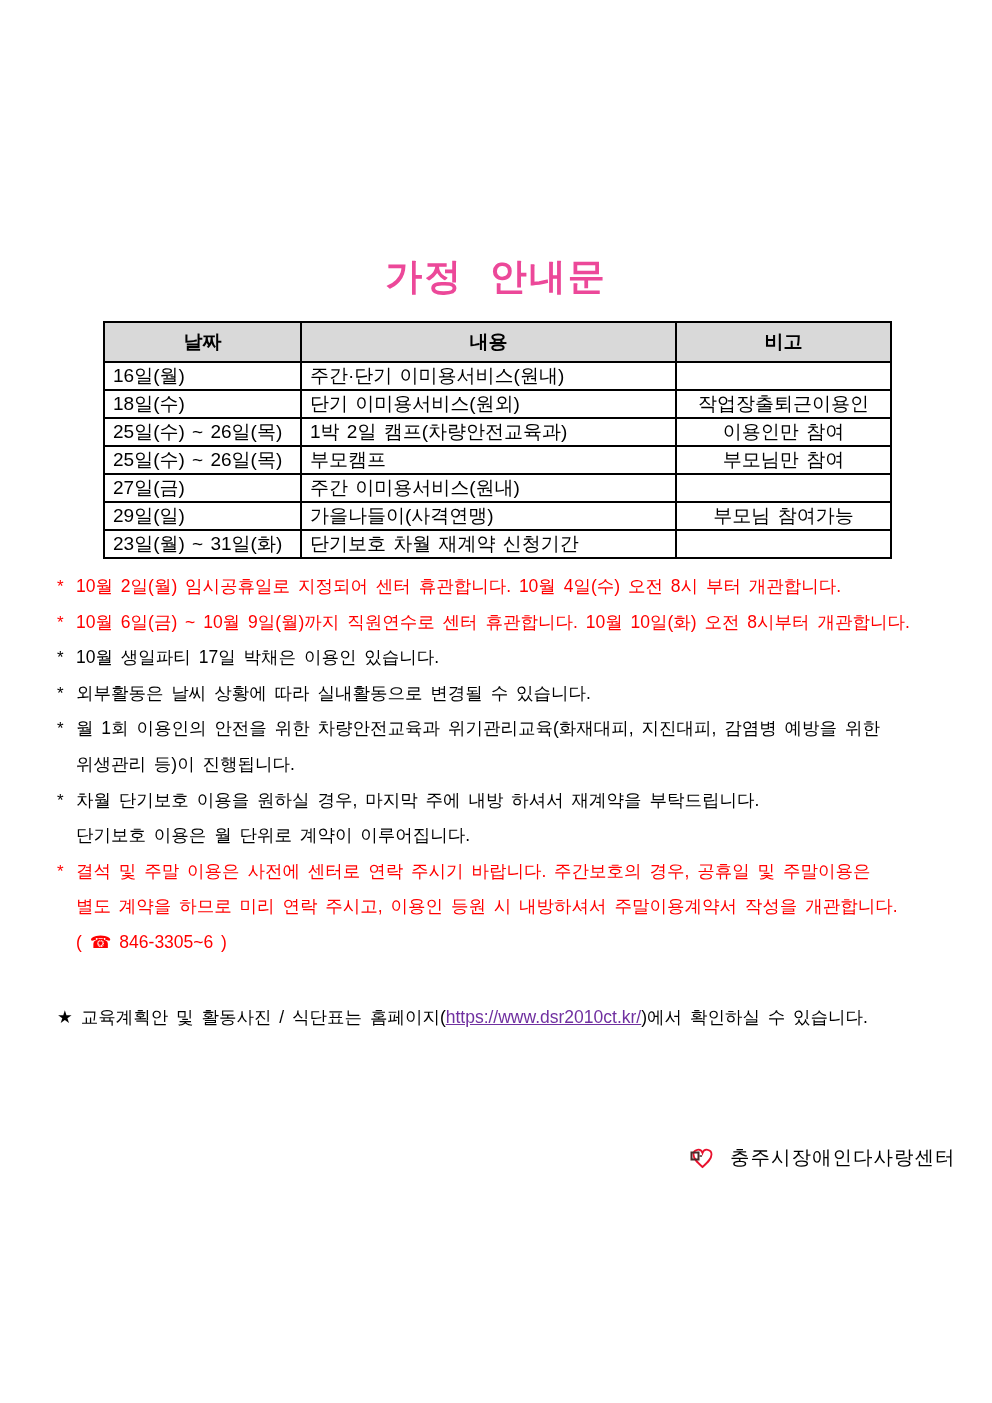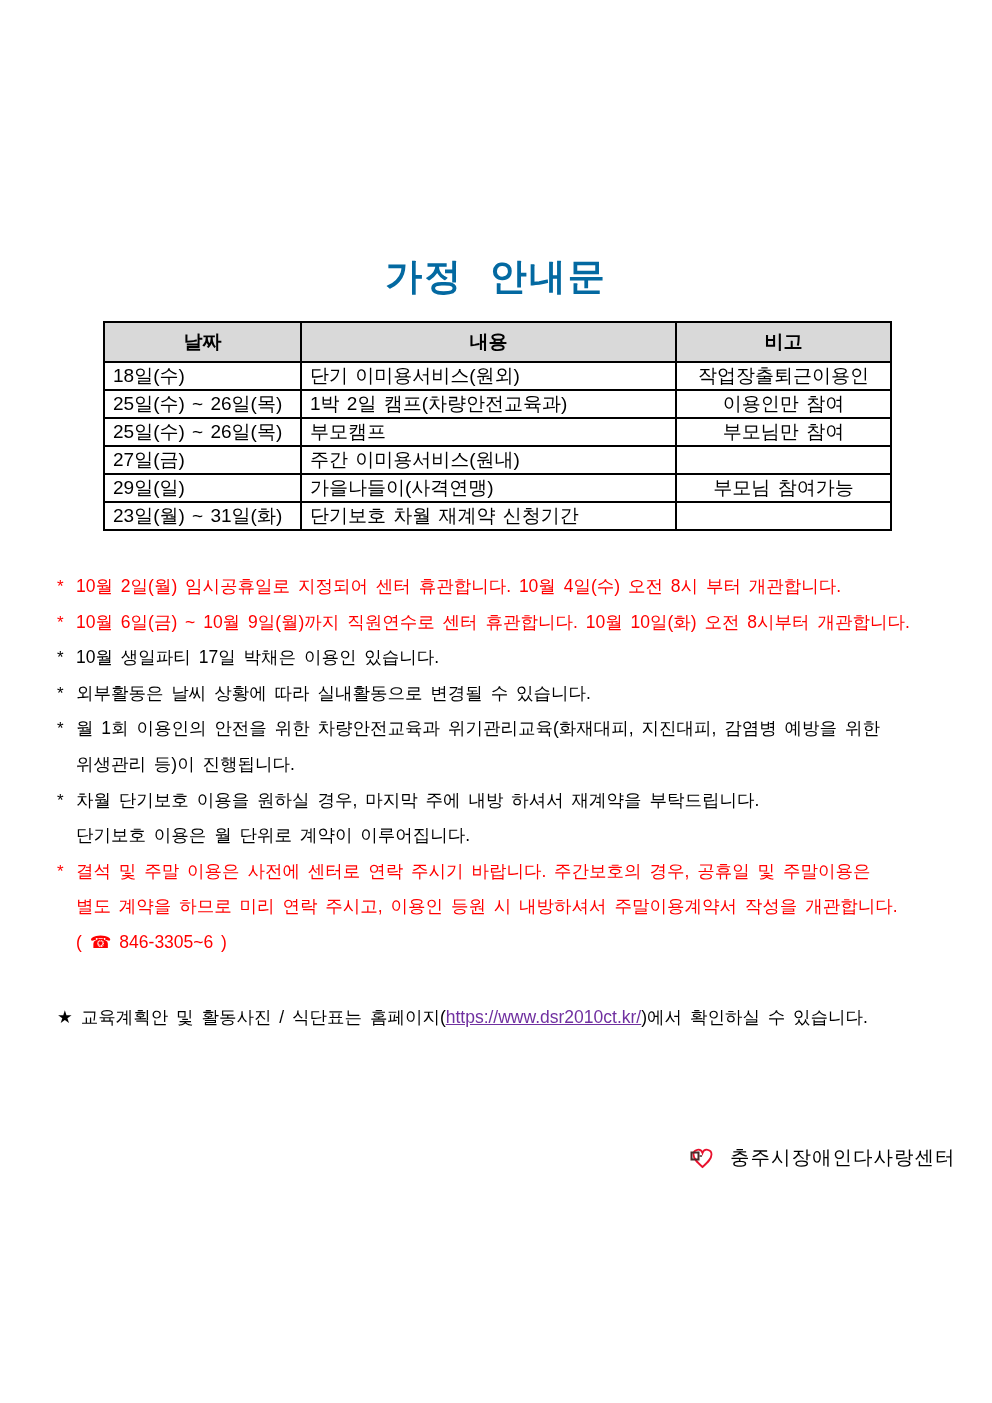--- a/index.html
+++ b/index.html
@@ -20,21 +20,21 @@
   .doc-title {
     position: absolute;
     top: 252px;
     left: 0;
     width: 100%;
     text-align: center;
     font-size: 37px;
     font-weight: bold;
     letter-spacing: 2px;
     word-spacing: 14px;
-    color: #0369a1;
+    color: #ec4899;
   }
   
   .schedule-table {
     position: absolute;
     top: 321px;
     left: 103px;
     width: 787px;
     border-collapse: collapse;
     table-layout: fixed;
   }
@@ -128,20 +128,25 @@
       <col style="width:215px">
     </colgroup>
     <thead>
       <tr>
         <th>날짜</th>
         <th>내용</th>
         <th>비고</th>
       </tr>
     </thead>
     <tbody>
+      <tr>
+        <td class="col-date">16일(월)</td>
+        <td class="col-content">주간·단기 이미용서비스(원내)</td>
+        <td class="col-note"></td>
+      </tr>
       <tr>
         <td class="col-date">18일(수)</td>
         <td class="col-content">단기 이미용서비스(원외)</td>
         <td class="col-note">작업장출퇴근이용인</td>
       </tr>
       <tr>
         <td class="col-date">25일(수) ~ 26일(목)</td>
         <td class="col-content">1박 2일 캠프(차량안전교육과)</td>
         <td class="col-note">이용인만 참여</td>
       </tr>

